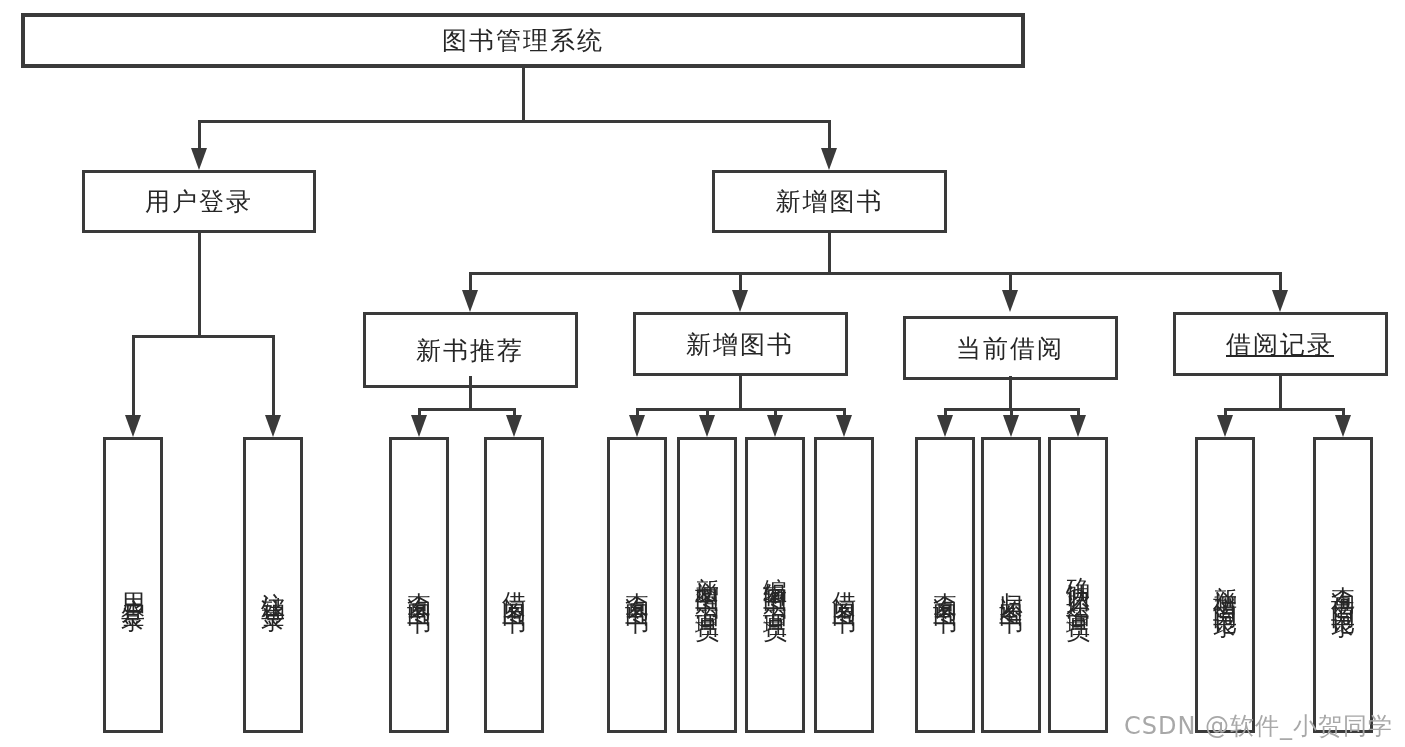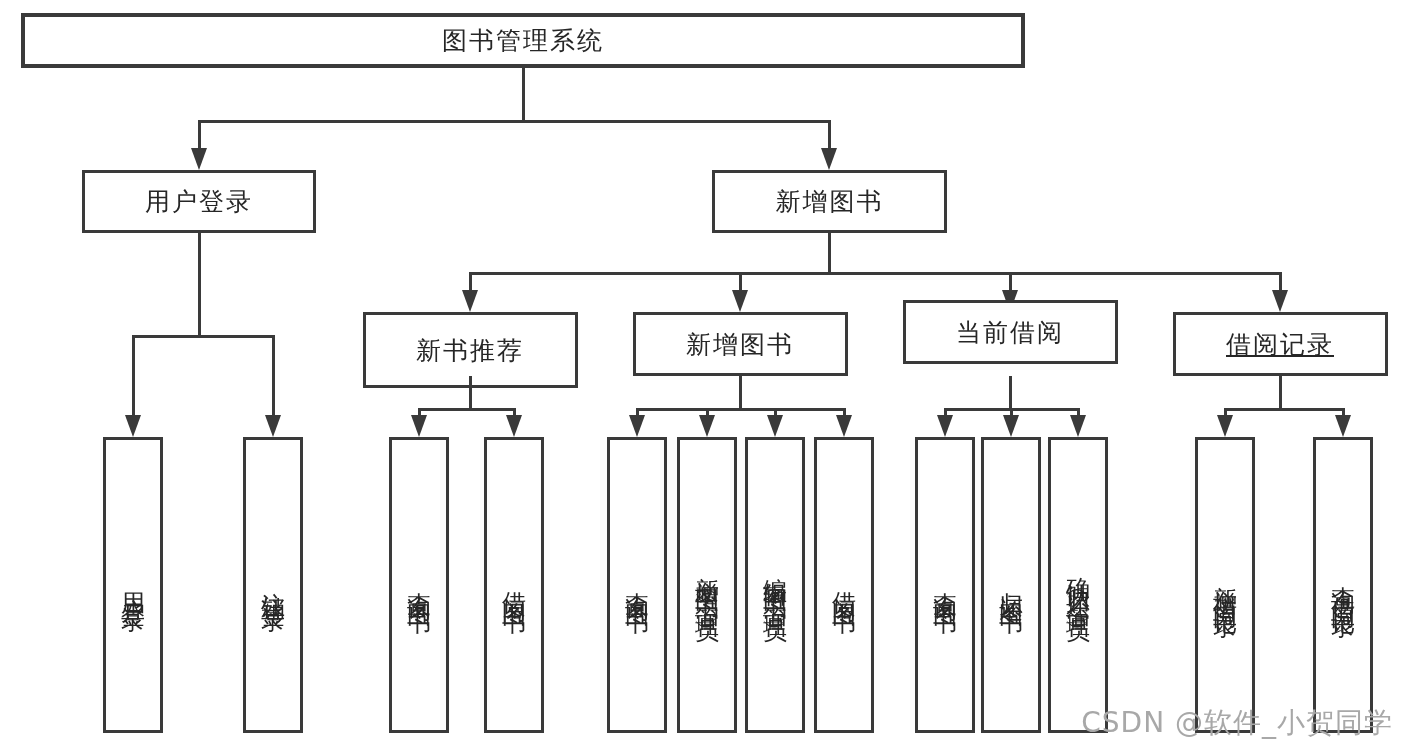--- a/index.html
+++ b/index.html
@@ -37,21 +37,21 @@
     position: absolute;
     width: 0; height: 0;
     border-left: 8px solid transparent;
     border-right: 8px solid transparent;
     border-top: 22px solid #3a3a3a;
   }
   .watermark {
     position: absolute;
     right: 12px;
     bottom: 5px;
-    font-size: 28px;
+    font-size: 24px;
     color: #a8a8a8;
     letter-spacing: 1px;
     z-index: 5;
     white-space: nowrap;
   }
 </style>
 </head>
 <body>
 
 <div class="canvas">
@@ -81,21 +81,21 @@
   <div class="arrow" style="left:462px; top:290px;"></div>
   <div class="vline" style="left:738.5px; top:272px; height:18px;"></div>
   <div class="arrow" style="left:732px; top:290px;"></div>
   <div class="vline" style="left:1008.5px; top:272px; height:18px;"></div>
   <div class="arrow" style="left:1002px; top:290px;"></div>
   <div class="vline" style="left:1278.5px; top:272px; height:18px;"></div>
   <div class="arrow" style="left:1272px; top:290px;"></div>
 
   <div class="node h-node" style="left:362.5px; top:312px; width:215px; height:76px;">新书推荐</div>
   <div class="node h-node" style="left:632.5px; top:312px; width:215px; height:64px;">新增图书</div>
-  <div class="node h-node" style="left:902.5px; top:300px; width:215px; height:64px;">当前借阅</div>
+  <div class="node h-node" style="left:902.5px; top:316px; width:215px; height:64px;">当前借阅</div>
   <div class="node h-node" style="left:1172.5px; top:312px; width:215px; height:64px;text-decoration:underline;">借阅记录</div>
 
   <div class="vline" style="left:468.5px; top:376px; height:32px;"></div>
   <div class="hline" style="left:417.5px; top:408px; width:98px;"></div>
   <div class="vline" style="left:417.5px; top:408px; height:7px;"></div>
   <div class="arrow" style="left:411px; top:415px;"></div>
   <div class="vline" style="left:512.5px; top:408px; height:7px;"></div>
   <div class="arrow" style="left:506px; top:415px;"></div>
 
   <div class="vline" style="left:738.5px; top:376px; height:32px;"></div>

